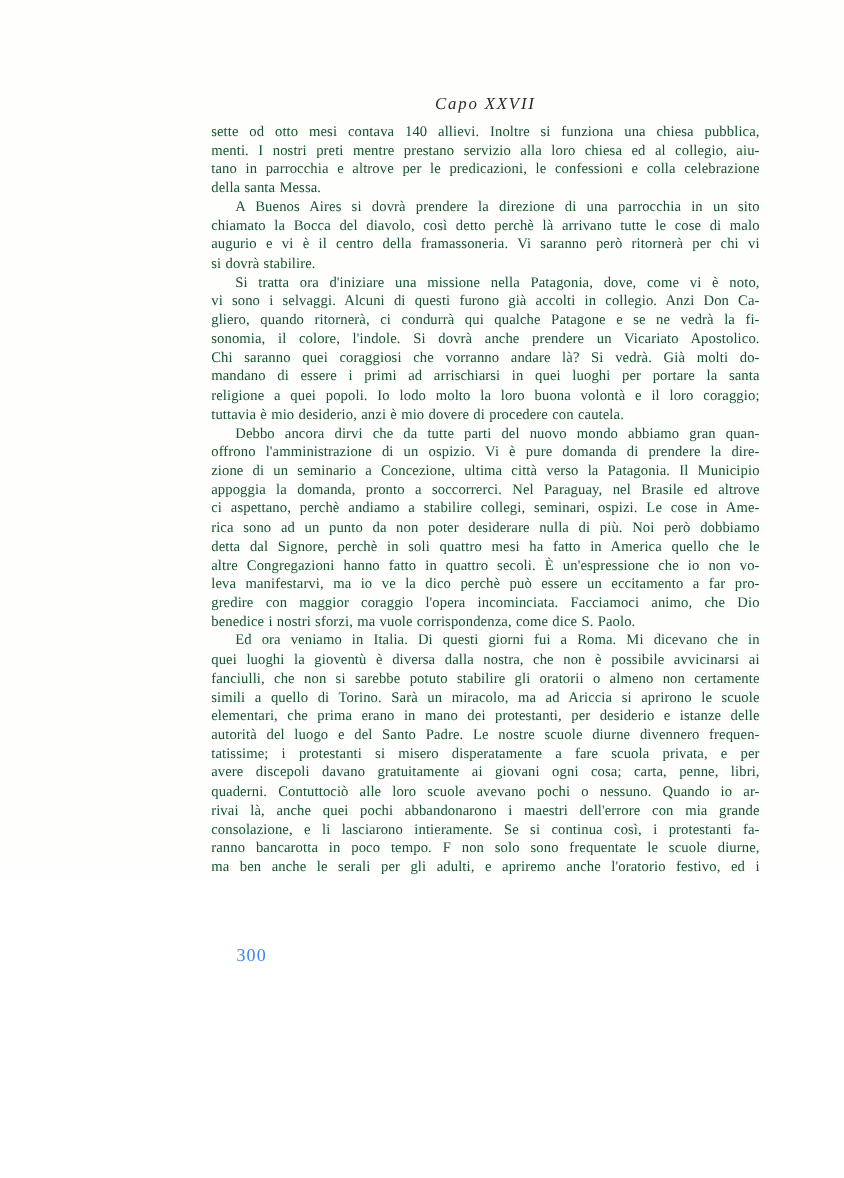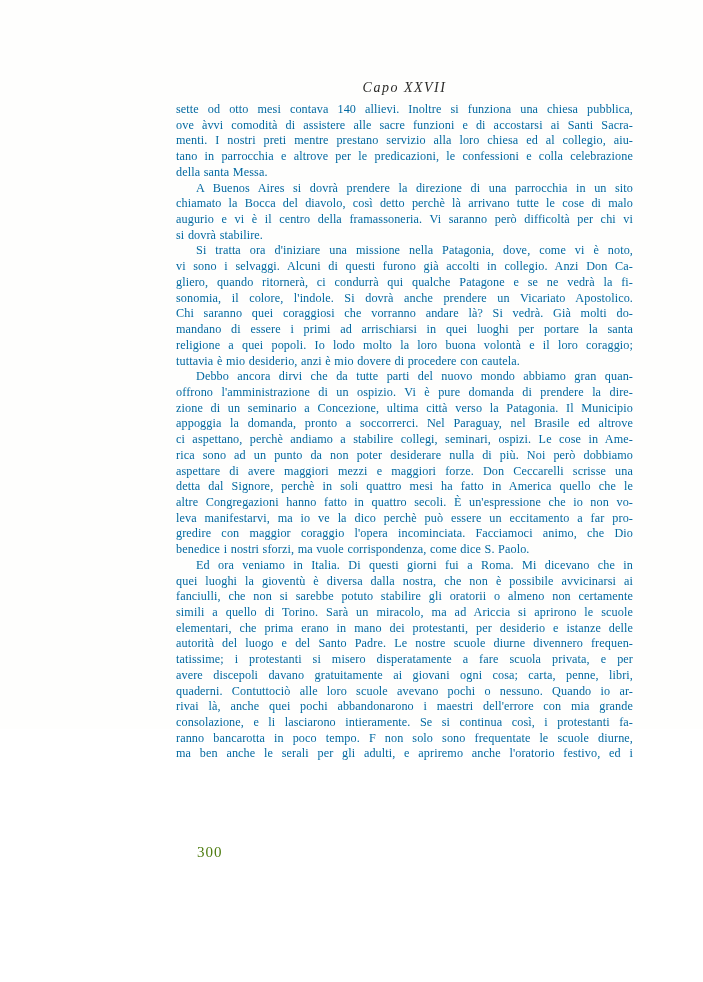--- a/index.html
+++ b/index.html
@@ -44,75 +44,73 @@
   .line {
     font-size: 12.2px;
     line-height: 15.72px;
     height: 15.72px;
     text-align: justify;
     text-align-last: justify;
     white-space: normal;
     overflow: hidden;
     letter-spacing: 0.1px;
     word-spacing: 0.4px;
-    color: #0369a1;
+    color: #14532d;
   }
   .line.indent {
     text-indent: 20px;
   }
   .line.last {
     text-align-last: left;
   }
   .page-number {
     position: absolute;
     left: 197px;
-    top: 844px;
+    top: 789px;
     font-size: 15px;
     letter-spacing: 1px;
-    color: #4d7c0f;
+    color: #3b82f6;
   }
 </style>
 </head>
 <body>
 
 <div class="page">
   <div class="running-head">Capo XXVII</div>
 
   <div class="text-block">
       <div class="paragraph">
         <div class="line">sette od otto mesi contava 140 allievi. Inoltre si funziona una chiesa pubblica,</div>
-        <div class="line">ove àvvi comodità di assistere alle sacre funzioni e di accostarsi ai Santi Sacra-</div>
         <div class="line">menti. I nostri preti mentre prestano servizio alla loro chiesa ed al collegio, aiu-</div>
         <div class="line">tano in parrocchia e altrove per le predicazioni, le confessioni e colla celebrazione</div>
         <div class="line last">della santa Messa.</div>
       </div>
       <div class="paragraph">
         <div class="line indent">A Buenos Aires si dovrà prendere la direzione di una parrocchia in un sito</div>
         <div class="line">chiamato la Bocca del diavolo, così detto perchè là arrivano tutte le cose di malo</div>
-        <div class="line">augurio e vi è il centro della framassoneria. Vi saranno però difficoltà per chi vi</div>
+        <div class="line">augurio e vi è il centro della framassoneria. Vi saranno però ritornerà per chi vi</div>
         <div class="line last">si dovrà stabilire.</div>
       </div>
       <div class="paragraph">
         <div class="line indent">Si tratta ora d'iniziare una missione nella Patagonia, dove, come vi è noto,</div>
         <div class="line">vi sono i selvaggi. Alcuni di questi furono già accolti in collegio. Anzi Don Ca-</div>
         <div class="line">gliero, quando ritornerà, ci condurrà qui qualche Patagone e se ne vedrà la fi-</div>
         <div class="line">sonomia, il colore, l'indole. Si dovrà anche prendere un Vicariato Apostolico.</div>
         <div class="line">Chi saranno quei coraggiosi che vorranno andare là? Si vedrà. Già molti do-</div>
         <div class="line">mandano di essere i primi ad arrischiarsi in quei luoghi per portare la santa</div>
         <div class="line">religione a quei popoli. Io lodo molto la loro buona volontà e il loro coraggio;</div>
         <div class="line last">tuttavia è mio desiderio, anzi è mio dovere di procedere con cautela.</div>
       </div>
       <div class="paragraph">
         <div class="line indent">Debbo ancora dirvi che da tutte parti del nuovo mondo abbiamo gran quan-</div>
         <div class="line">offrono l'amministrazione di un ospizio. Vi è pure domanda di prendere la dire-</div>
         <div class="line">zione di un seminario a Concezione, ultima città verso la Patagonia. Il Municipio</div>
         <div class="line">appoggia la domanda, pronto a soccorrerci. Nel Paraguay, nel Brasile ed altrove</div>
         <div class="line">ci aspettano, perchè andiamo a stabilire collegi, seminari, ospizi. Le cose in Ame-</div>
         <div class="line">rica sono ad un punto da non poter desiderare nulla di più. Noi però dobbiamo</div>
-        <div class="line">aspettare di avere maggiori mezzi e maggiori forze. Don Ceccarelli scrisse una</div>
         <div class="line">detta dal Signore, perchè in soli quattro mesi ha fatto in America quello che le</div>
         <div class="line">altre Congregazioni hanno fatto in quattro secoli. È un'espressione che io non vo-</div>
         <div class="line">leva manifestarvi, ma io ve la dico perchè può essere un eccitamento a far pro-</div>
         <div class="line">gredire con maggior coraggio l'opera incominciata. Facciamoci animo, che Dio</div>
         <div class="line last">benedice i nostri sforzi, ma vuole corrispondenza, come dice S. Paolo.</div>
       </div>
       <div class="paragraph">
         <div class="line indent">Ed ora veniamo in Italia. Di questi giorni fui a Roma. Mi dicevano che in</div>
         <div class="line">quei luoghi la gioventù è diversa dalla nostra, che non è possibile avvicinarsi ai</div>
         <div class="line">fanciulli, che non si sarebbe potuto stabilire gli oratorii o almeno non certamente</div>

